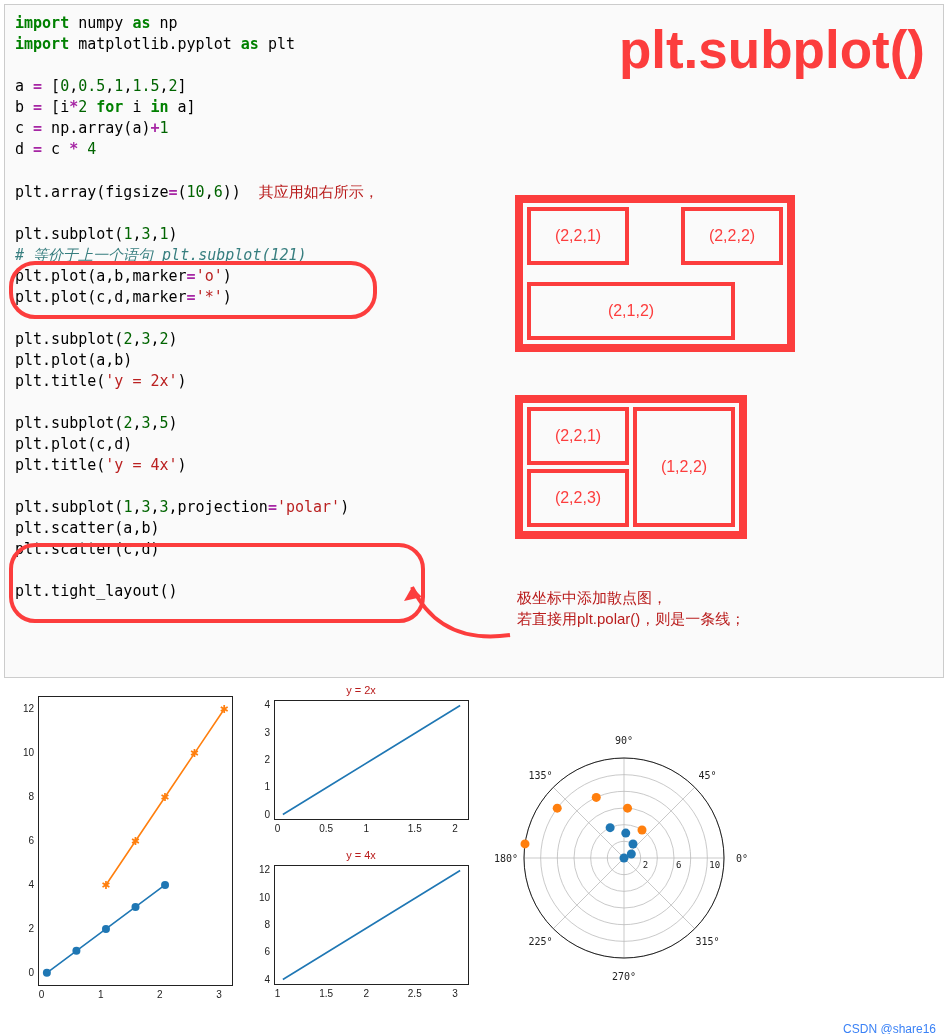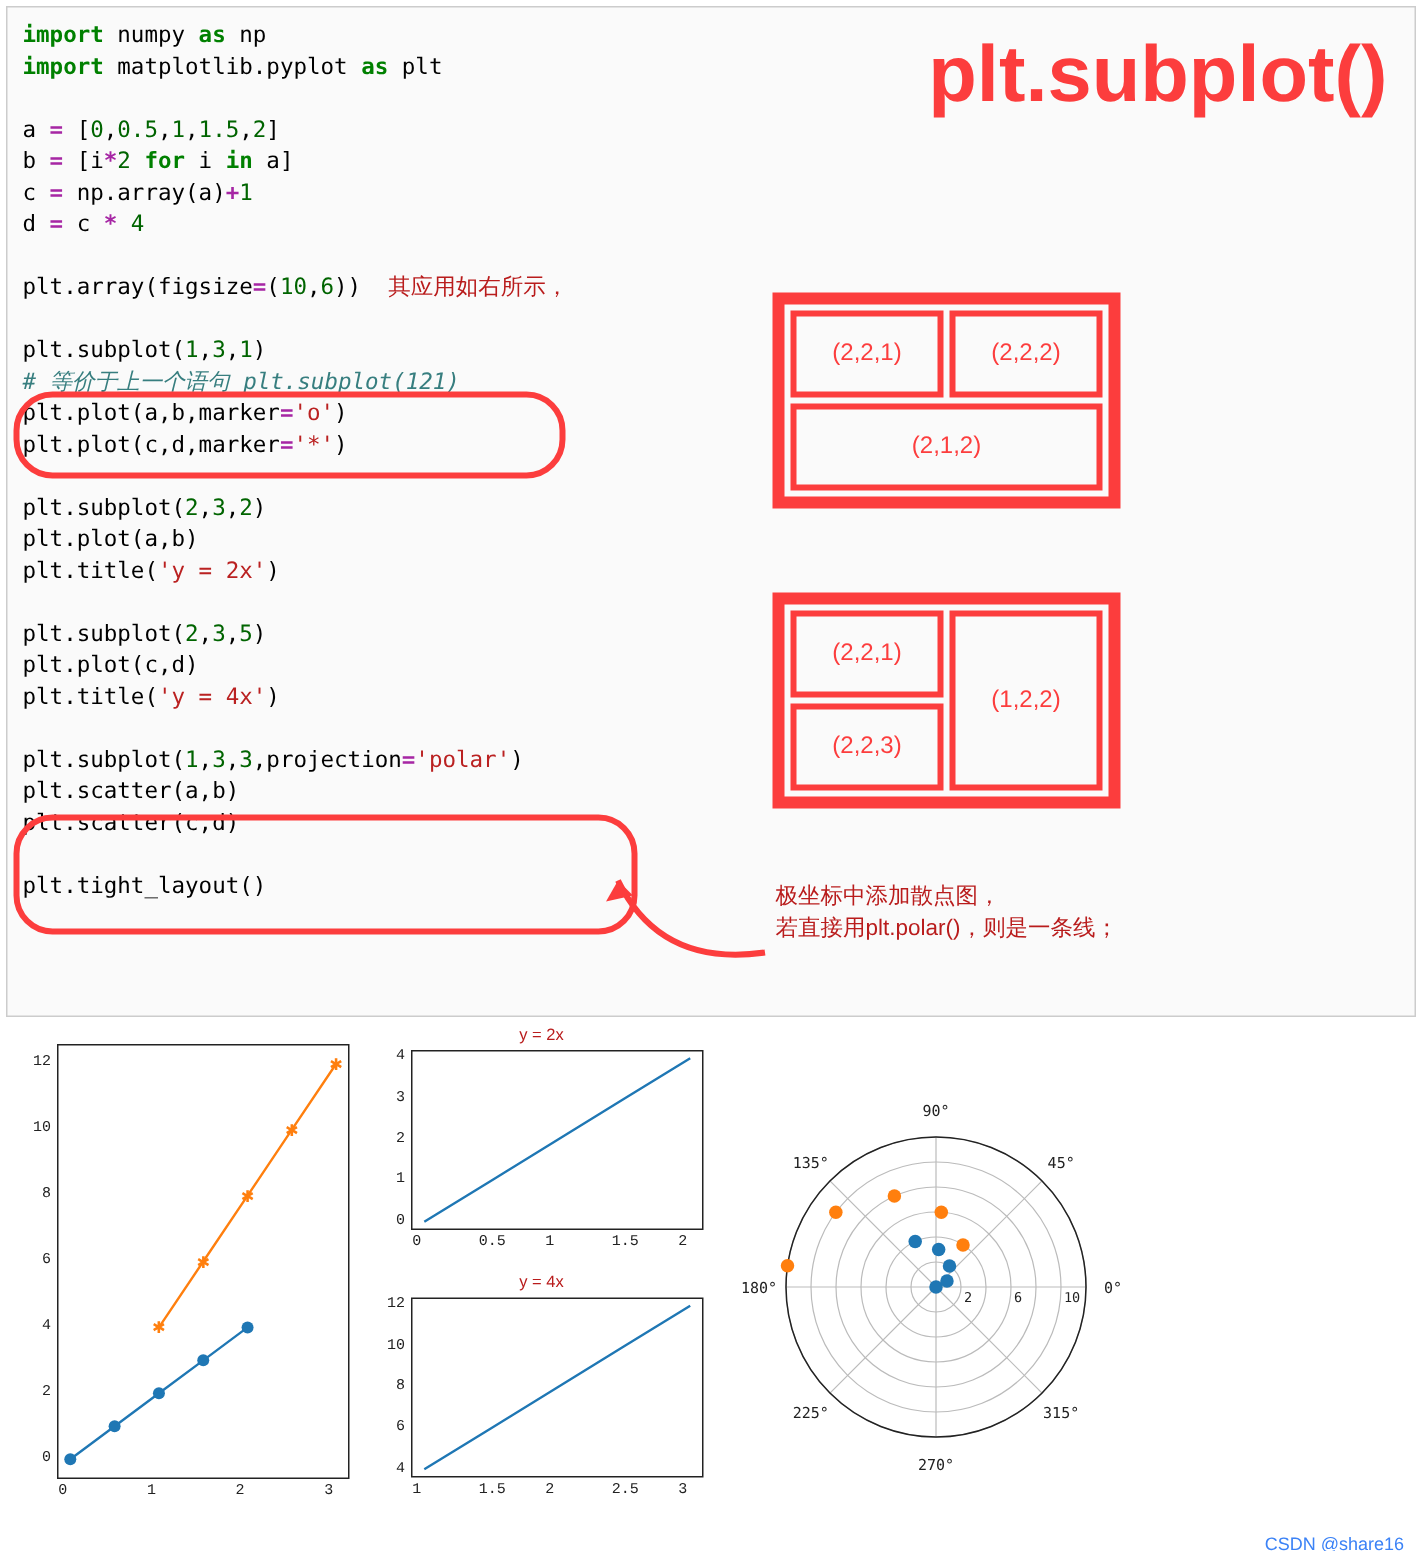--- a/index.html
+++ b/index.html
@@ -48,21 +48,21 @@
     position: absolute;
     color: #fc3d3d;
     font-family: Arial, sans-serif;
     font-size: 16px;
   }
   .grid-diagram .outer {
     border: 8px solid #fc3d3d;
     padding: 4px;
     display: flex;
     flex-direction: column;
-    gap: 4px;
+    gap: 17px;
   }
   .grid-diagram .row { display: flex; gap: 4px; }
   .grid-diagram .cell {
     border: 4px solid #fc3d3d;
     display: flex;
     align-items: center;
     justify-content: center;
   }
   .charts-row {
     display: flex;
@@ -77,21 +77,21 @@
   .plot-border {
     position: absolute;
     border: 1px solid #222;
     box-sizing: border-box;
     background: #fff;
   }
   .tick {
     position: absolute;
     font-size: 10px;
     color: #222;
-    font-family: Liberation Mono, monospace;
+    font-family: Liberation Sans, sans-serif;
   }
   .chart-title {
     position: absolute;
     font-size: 11px;
     font-family: Arial, sans-serif;
     color: #b91c1c;
   }
   svg { position:absolute; }
   .watermark {
     position: absolute;
@@ -139,21 +139,21 @@
 
 <span>plt.tight_layout()</span></pre>
 
   <div class="round-box" style="left:4px; top:256px; width:360px; height:50px;"></div>
   <div class="round-box" style="left:4px; top:538px; width:408px; height:72px;"></div>
 
   <div class="grid-diagram" style="left:510px; top:190px;">
     <div class="outer">
       <div class="row">
         <div class="cell" style="width:94px;height:50px;">(2,2,1)</div>
-        <div class="cell" style="width:94px;height:50px;">(2,2,2)</div>
+        <div class="cell" style="width:94px;height:50px;margin-left:48px;">(2,2,2)</div>
       </div>
       <div class="row">
         <div class="cell" style="width:200px;height:50px;">(2,1,2)</div>
       </div>
     </div>
   </div>
 
   <div class="grid-diagram" style="left:510px; top:390px;">
     <div class="outer">
       <div class="row" style="align-items:stretch;">

